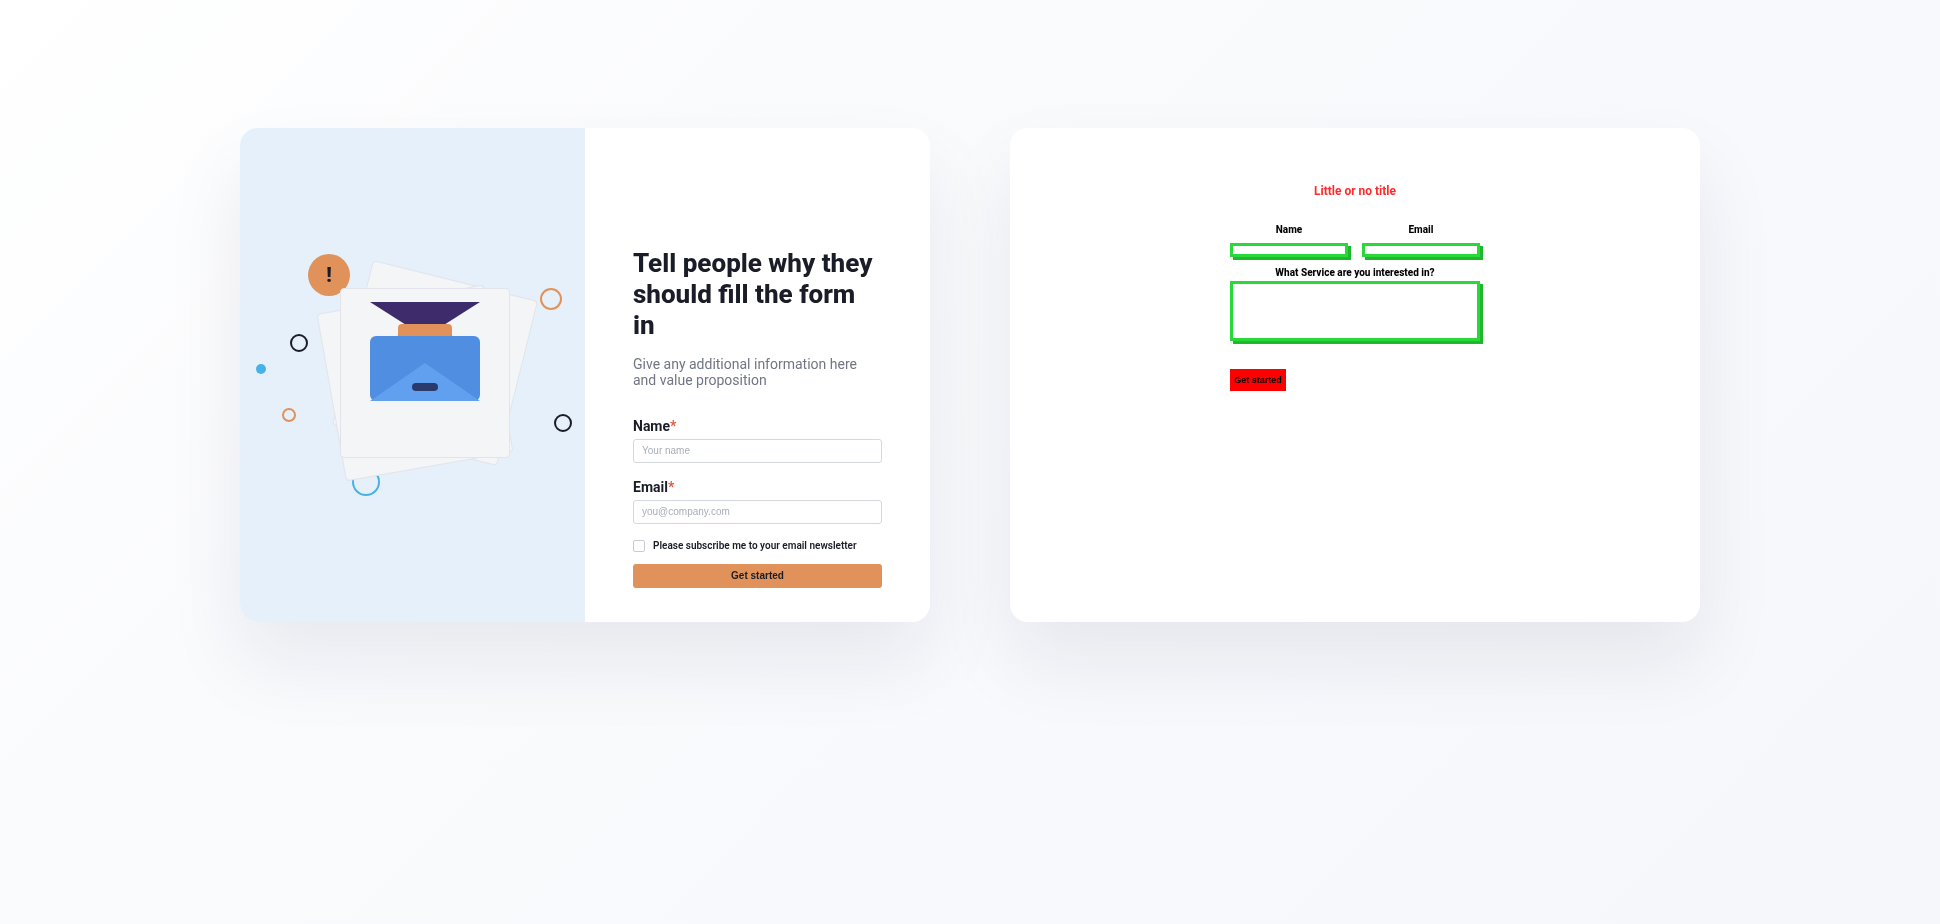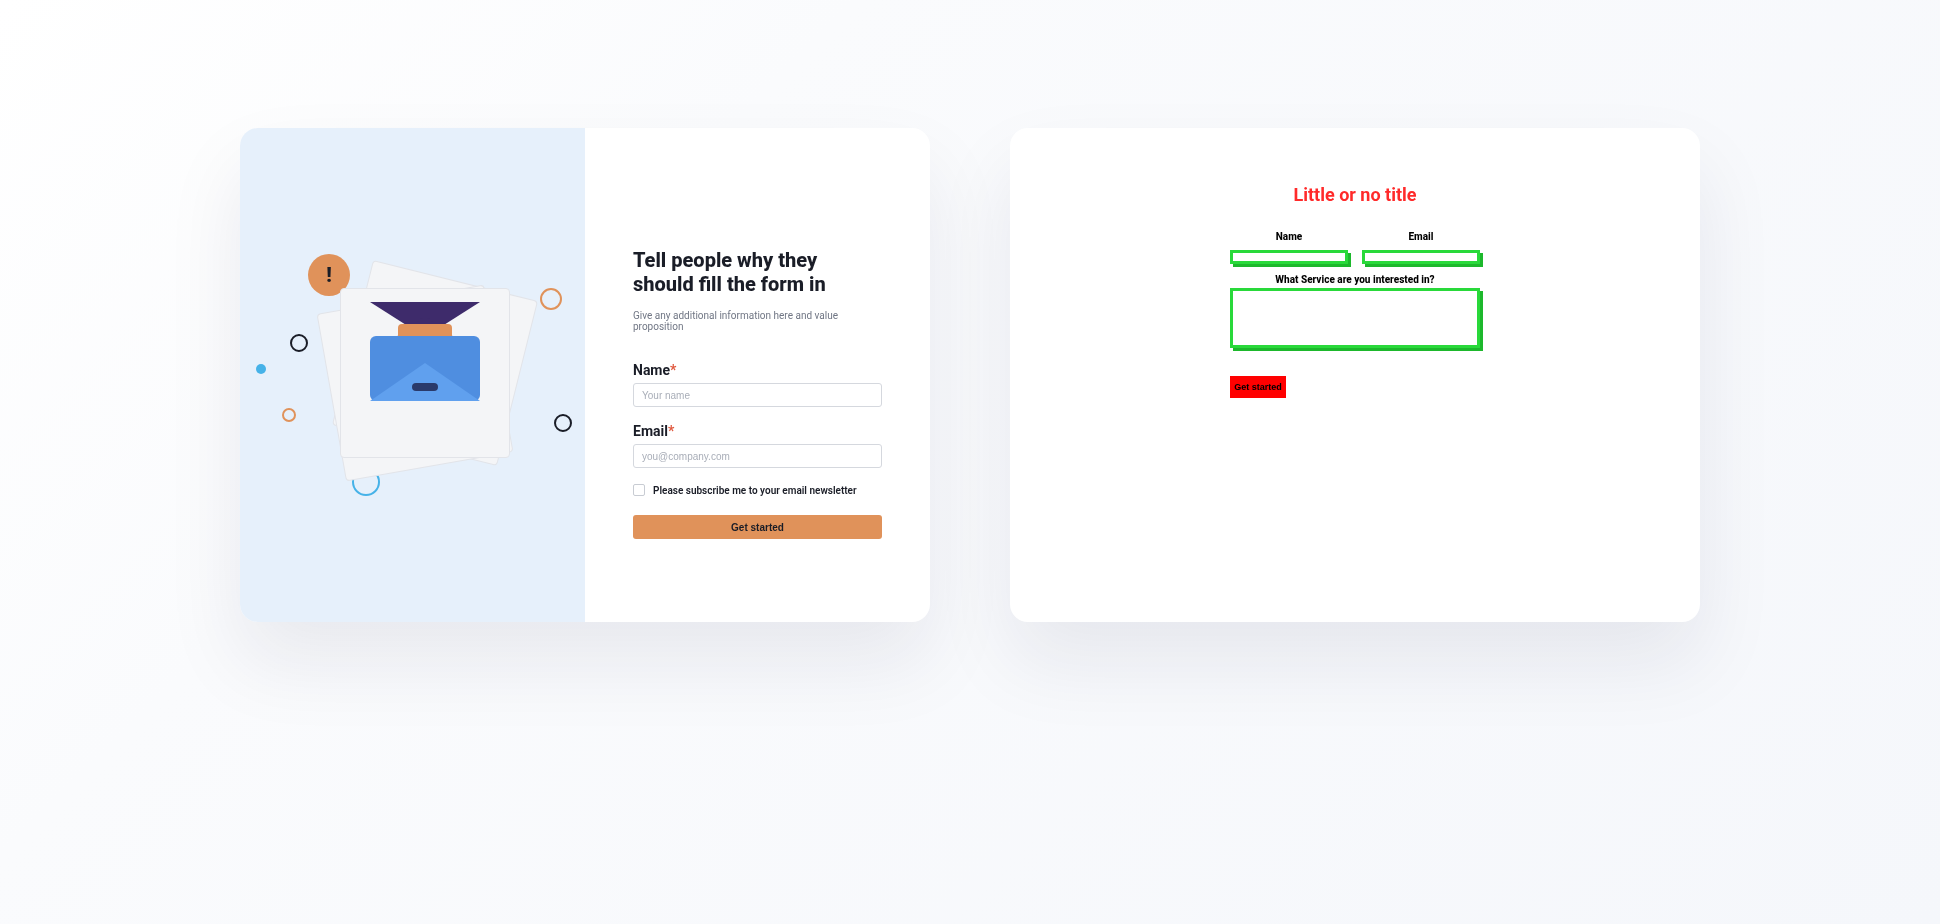--- a/index.html
+++ b/index.html
@@ -29,28 +29,28 @@
   .leftcard .illus {
     flex: 0 0 345px;
     background: #e6f0fb;
     position: relative;
   }
   .leftcard .formpane {
     flex: 1 1 auto;
     padding: 120px 48px 0 48px;
   }
   .leftcard h1 {
-    font-size: 20px;
+    font-size: 26px;
     font-weight: 800;
     line-height: 1.2;
     color: #1a1d27;
     margin-bottom: 14px;
   }
   .leftcard .sub {
-    font-size: 10px;
+    font-size: 14px;
     color: #707684;
     margin-bottom: 30px;
   }
   .leftcard label {
     display: block;
     font-size: 14px;
     font-weight: 700;
     color: #1a1d27;
     margin-bottom: 5px;
   }
@@ -61,23 +61,23 @@
     border: 1px solid #d5d8de;
     border-radius: 3px;
     padding: 0 8px;
     font-size: 10px;
     color: #333;
     margin-bottom: 16px;
   }
   .leftcard input[type=text]::placeholder { color:#a9aeb8; }
   .leftcard .checkrow {
     display: flex;
-    align-items: flex-end;
+    align-items: center;
     gap: 8px;
-    margin-bottom: 19px;
+    margin-bottom: 12px;
   }
   .leftcard .checkrow input[type=checkbox]{
     width: 12px; height: 12px;
     border: 1px solid #c8ccd3;
     border-radius: 2px;
     appearance: none;
     background:#fff;
   }
   .leftcard .checkrow span{
     font-size: 10px;
@@ -118,21 +118,21 @@
 
   
   .rightcard {
     padding: 56px 220px 0 220px;
     flex-direction: column;
     justify-content:flex-start;
   }
   .rightcard .title {
     text-align:center;
     color:#ff2a2a;
-    font-size:18px;
+    font-size:12px;
     font-weight:700;
     margin-bottom:26px;
   }
   .rightcard .row { display:flex; gap:14px; margin-bottom:10px; }
   .rightcard .field { flex:1; }
   .rightcard .lbl { 
     text-align:center; font-size:10px; font-weight:800; color:#000; margin-bottom:3px;
   }
   .rightcard input.green, .rightcard textarea.green {
     width:100%;

